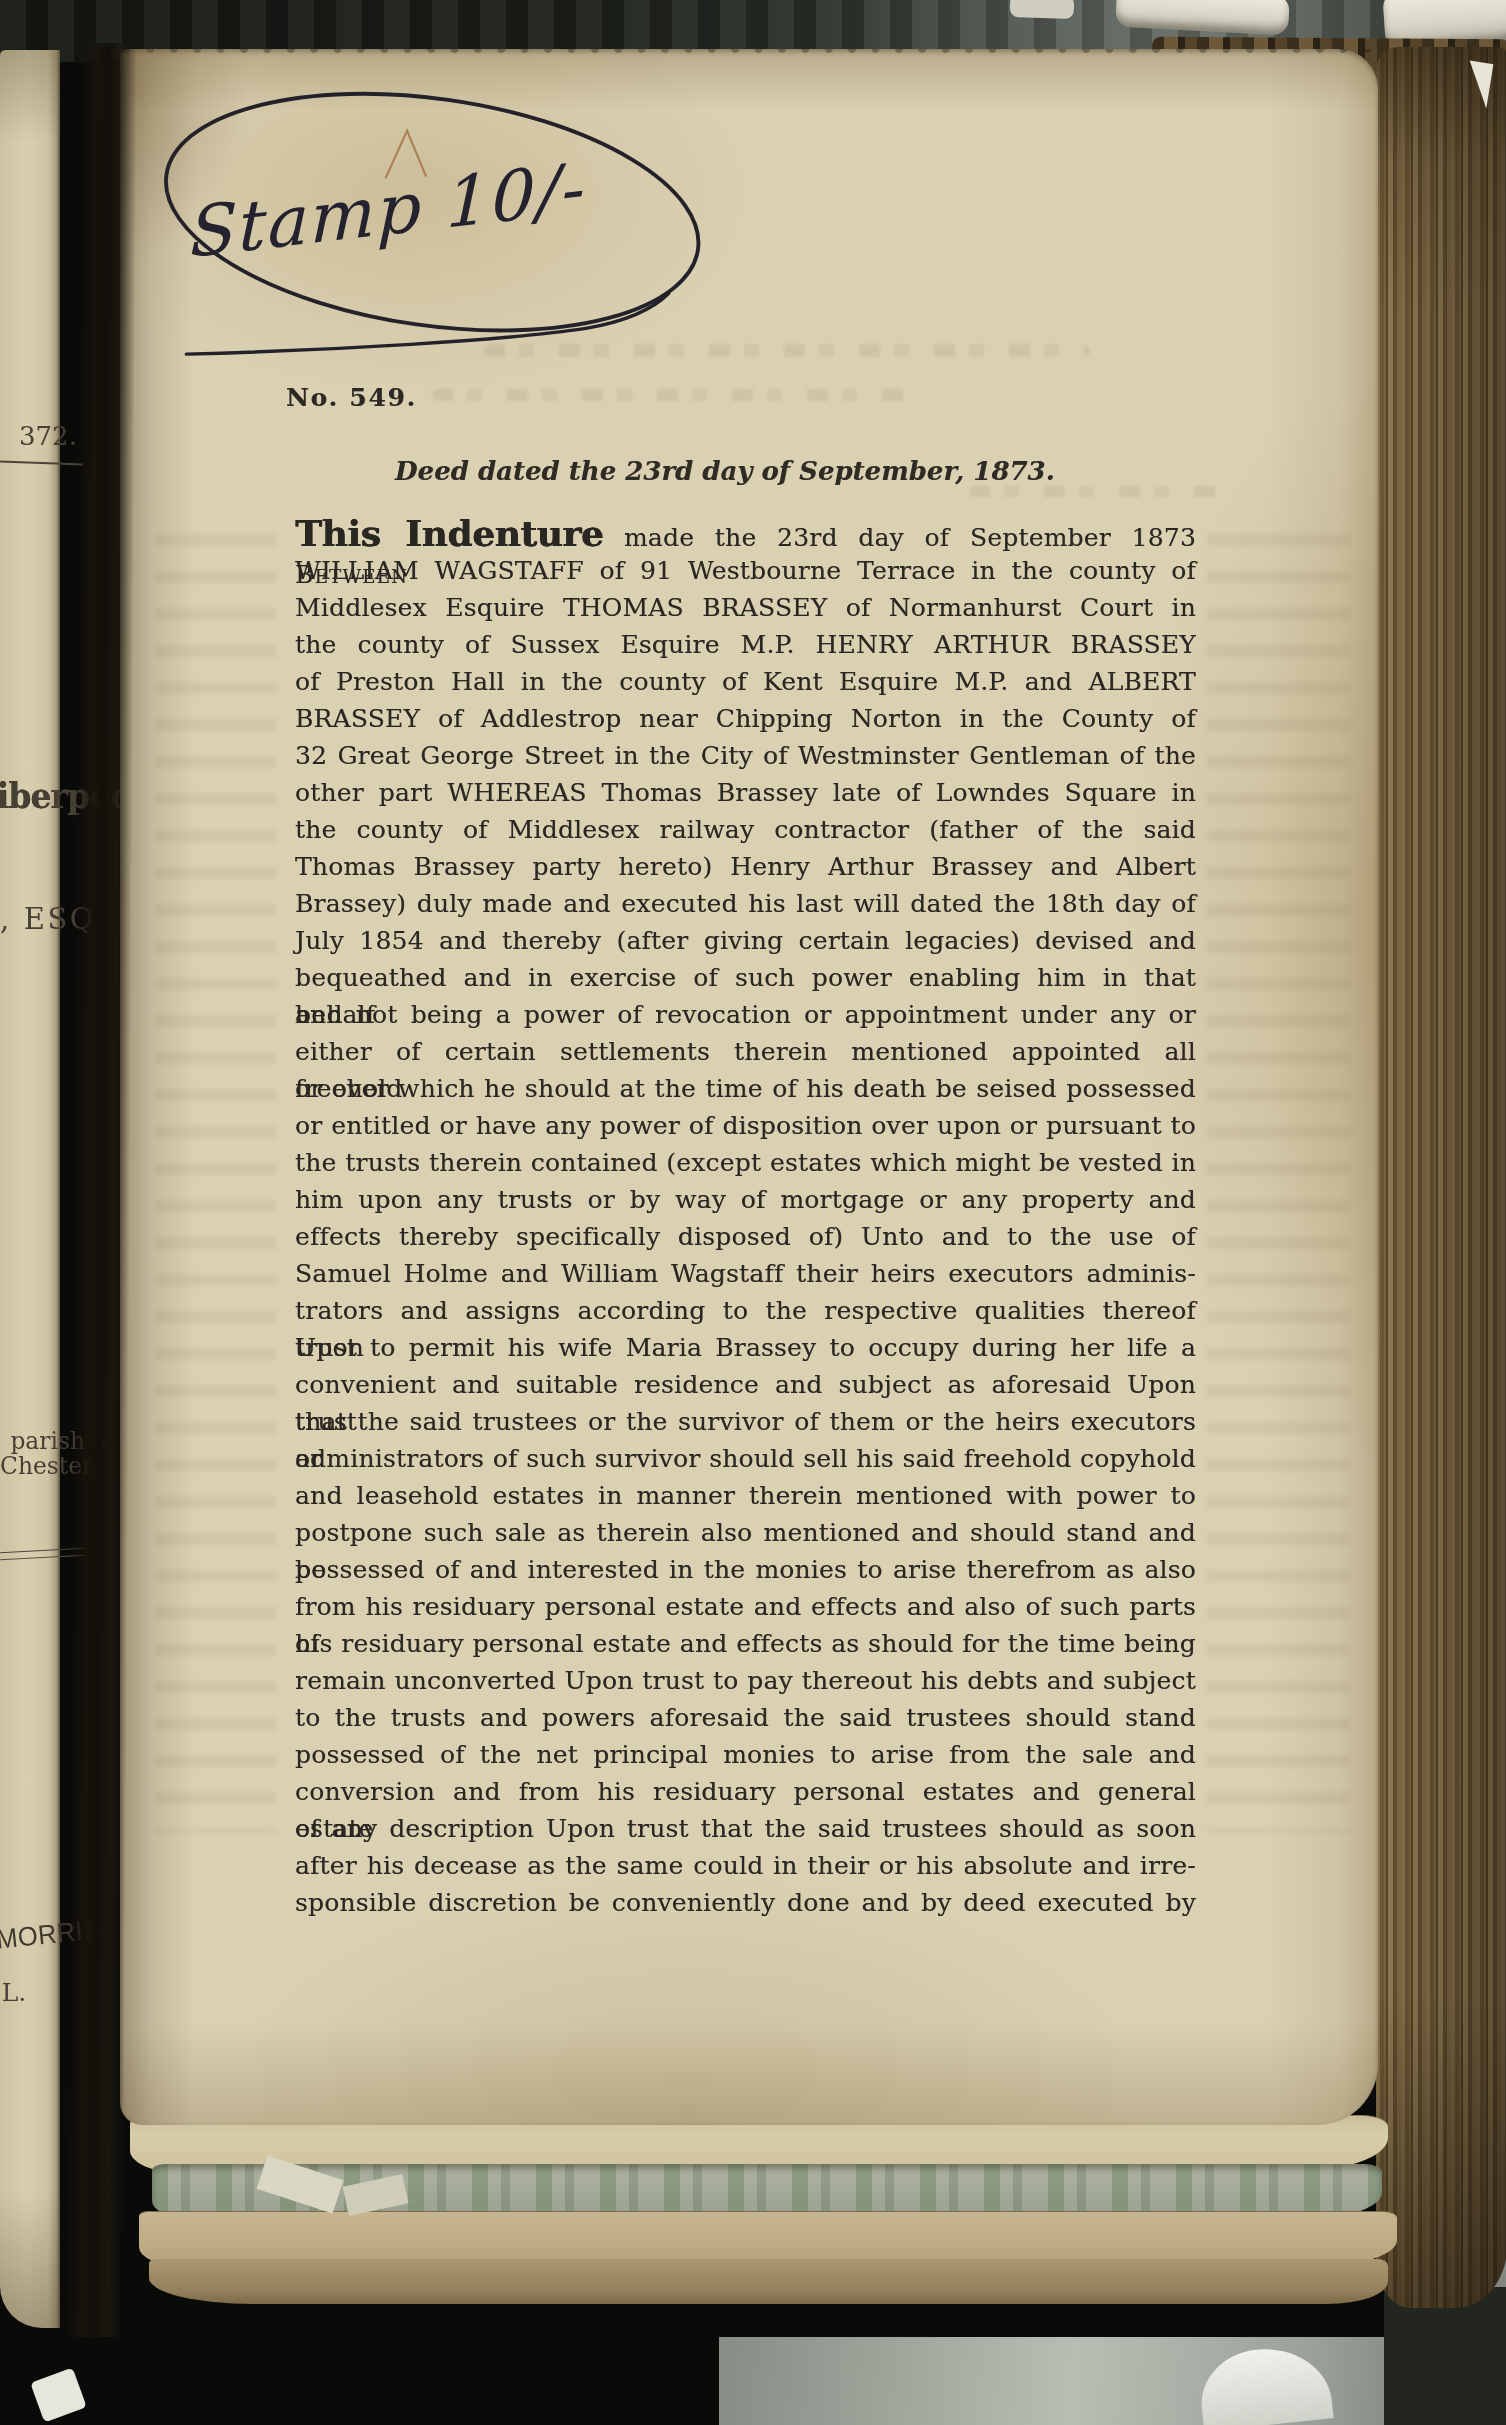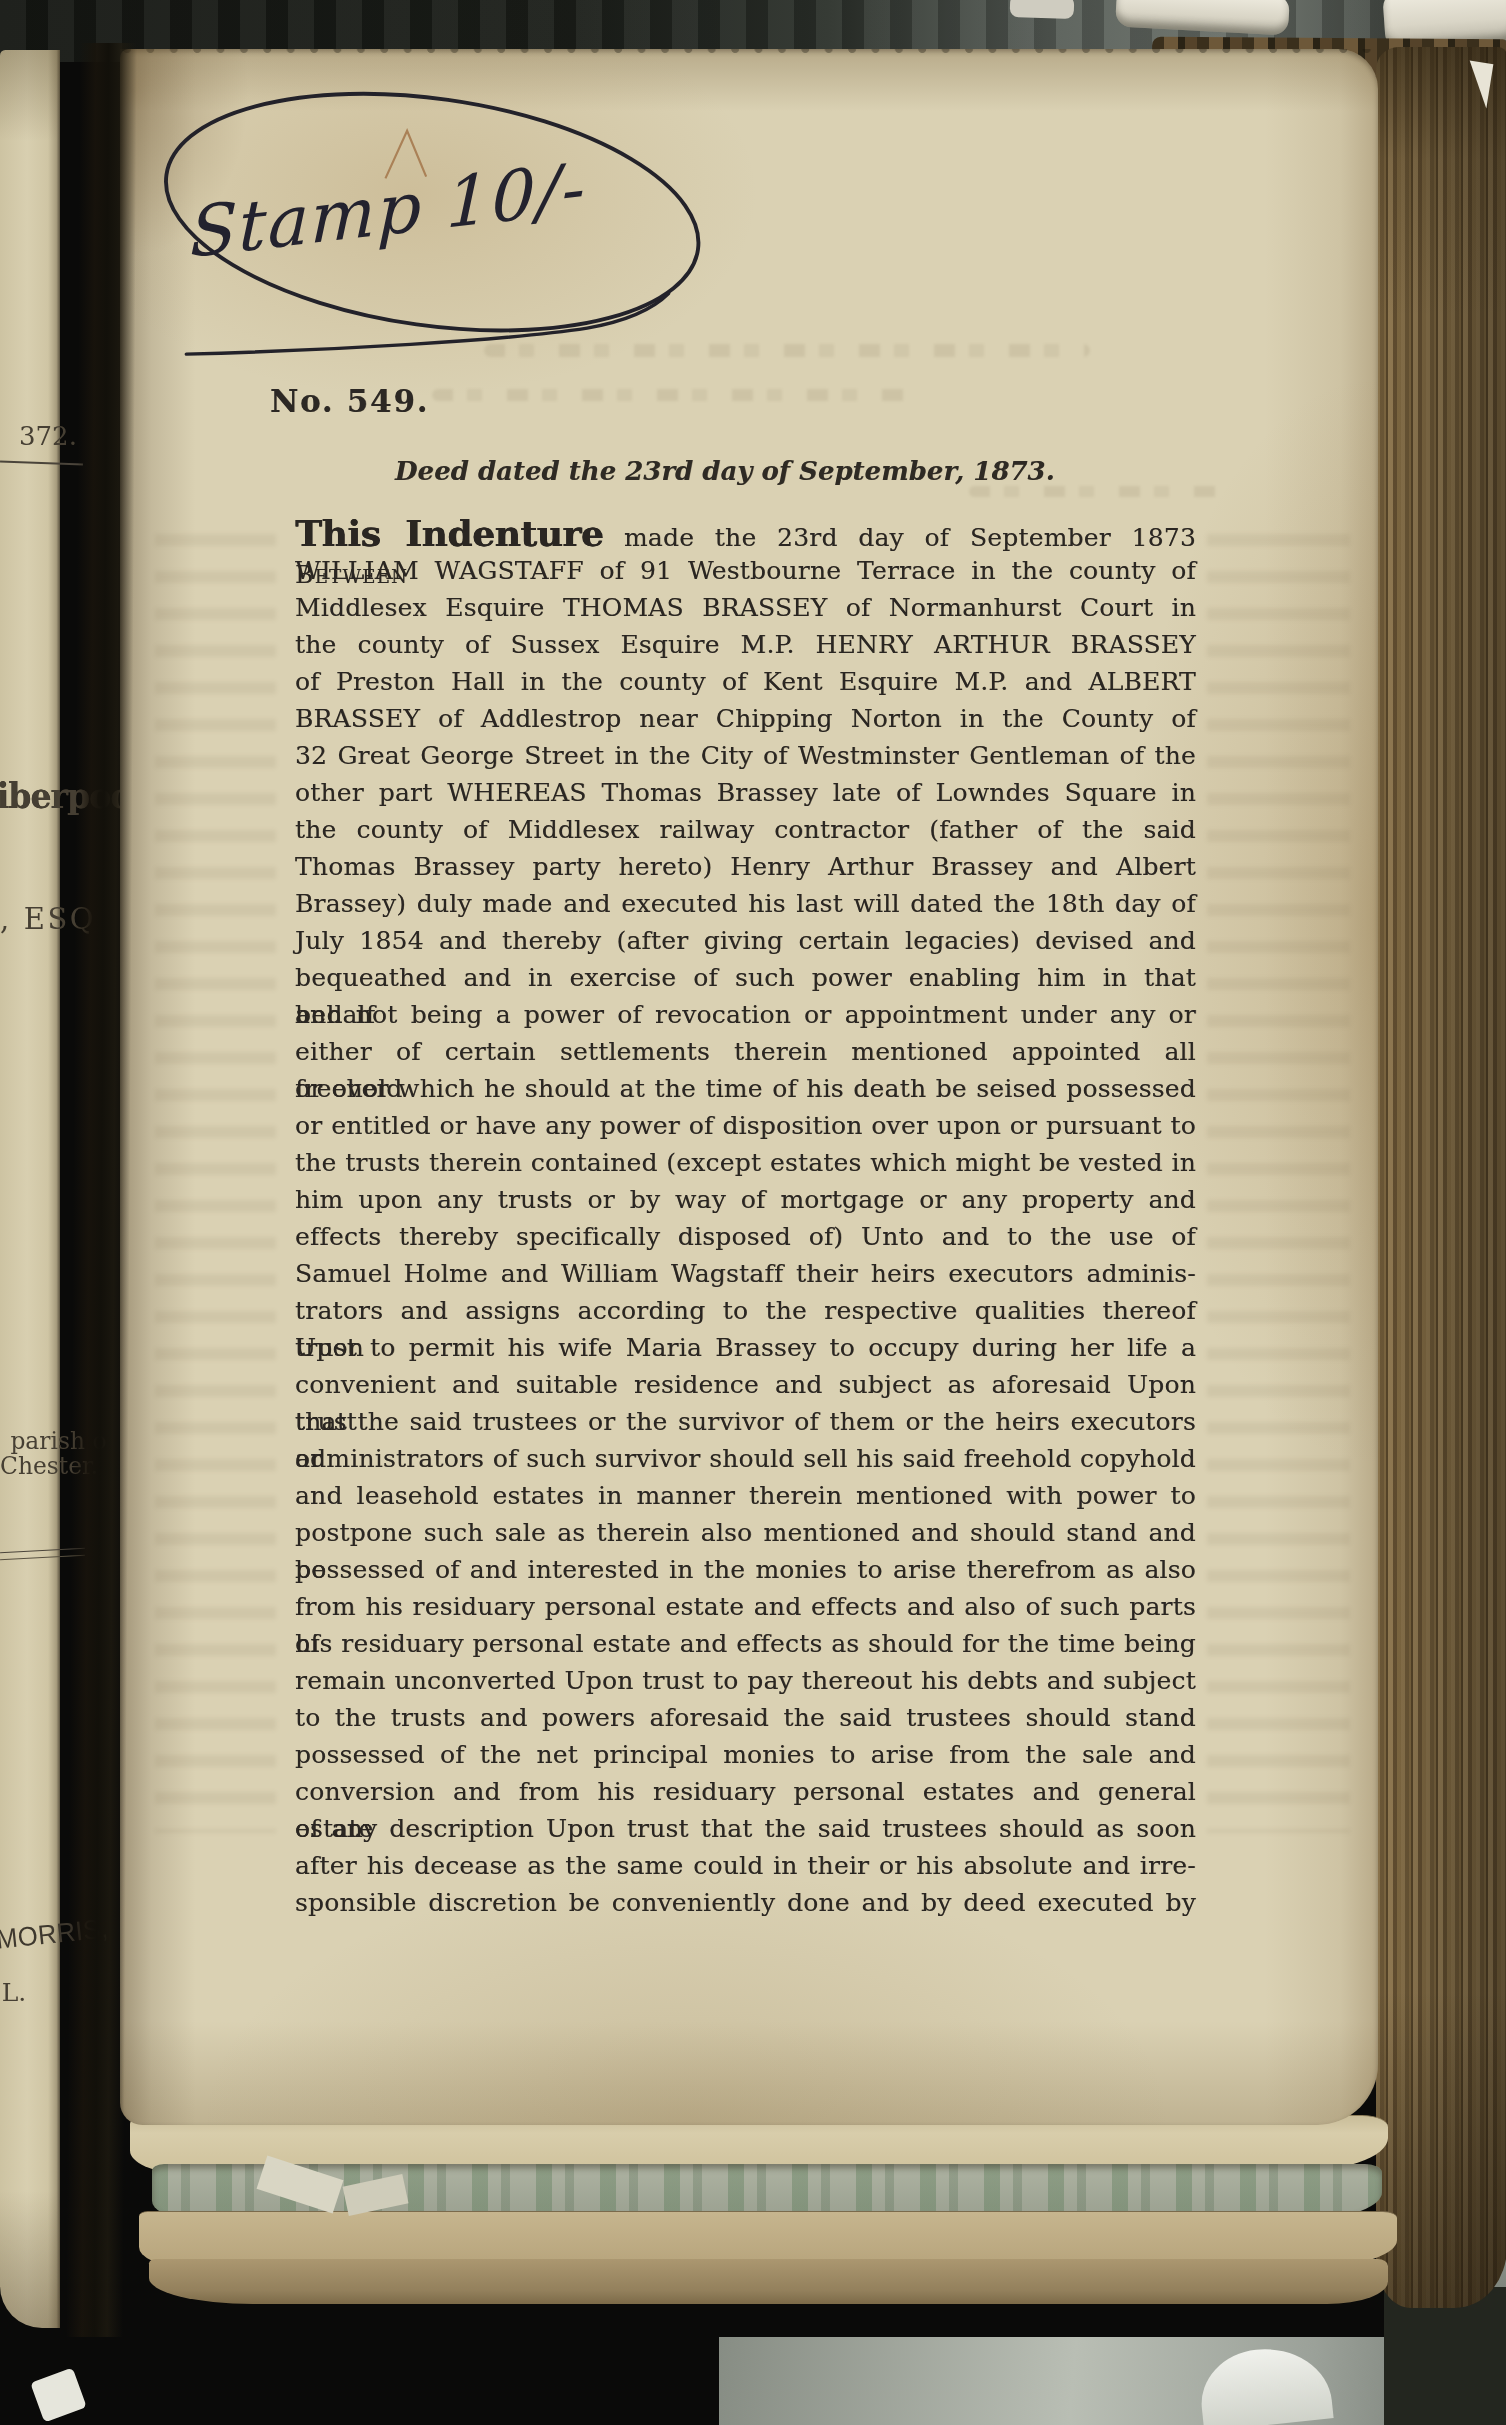--- a/index.html
+++ b/index.html
@@ -100,21 +100,21 @@
     background:radial-gradient(ellipse at 10% 20%, rgba(110,85,48,.38), rgba(110,85,48,0) 70%);}
 
   
   #stamp-svg{position:absolute;left:17.3px;top:26px;z-index:2;}
   #stamp-text{
     position:absolute;left:69px;top:121px;z-index:3;
     font-size:69px;font-style:italic;color:#23222e;letter-spacing:1.7px;
     transform:rotate(-6.5deg) skewX(-8deg);white-space:nowrap;
   }
 
-  #doc-number{position:absolute;left:150px;top:334px;font-size:31px;font-weight:bold;
+  #doc-number{position:absolute;left:166px;top:334px;font-size:25px;font-weight:bold;
     letter-spacing:1.7px;color:#2c2824;text-shadow:0.4px 0.4px 0.5px rgba(40,30,20,.45);}
   #deed-heading{position:absolute;left:170px;top:407px;width:901px;text-align:center;
     font-size:26px;font-style:italic;color:#2e2a24;transform:translateX(-15.6px);
     text-shadow:0.3px 0.3px 0.4px rgba(40,30,20,.4);font-weight:bold;}
 
   
   #deed-body{position:absolute;left:175px;top:466px;width:901px;
     font-size:25px;line-height:37px;color:#2a2622;letter-spacing:0.2px;
     text-shadow:0.3px 0.3px 0.5px rgba(40,30,20,.45);}
   .bline{text-align:justify;text-align-last:justify;height:37px;white-space:normal;}

